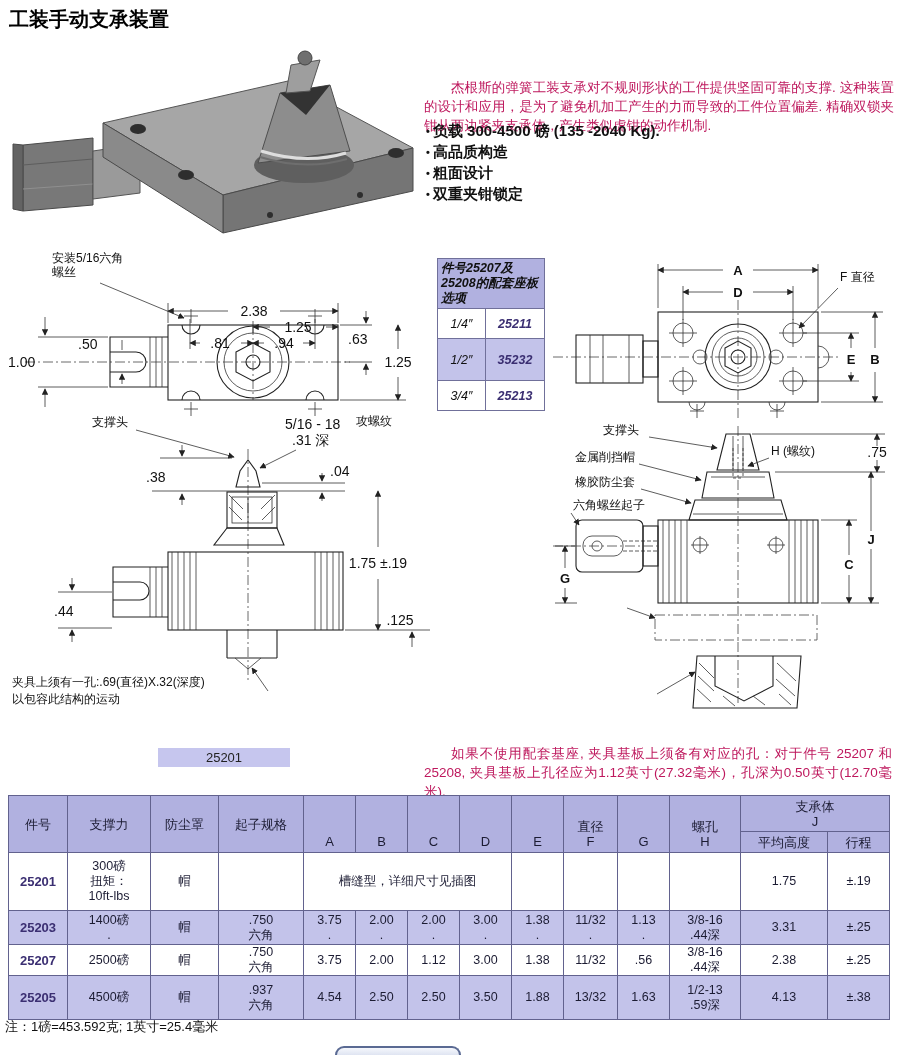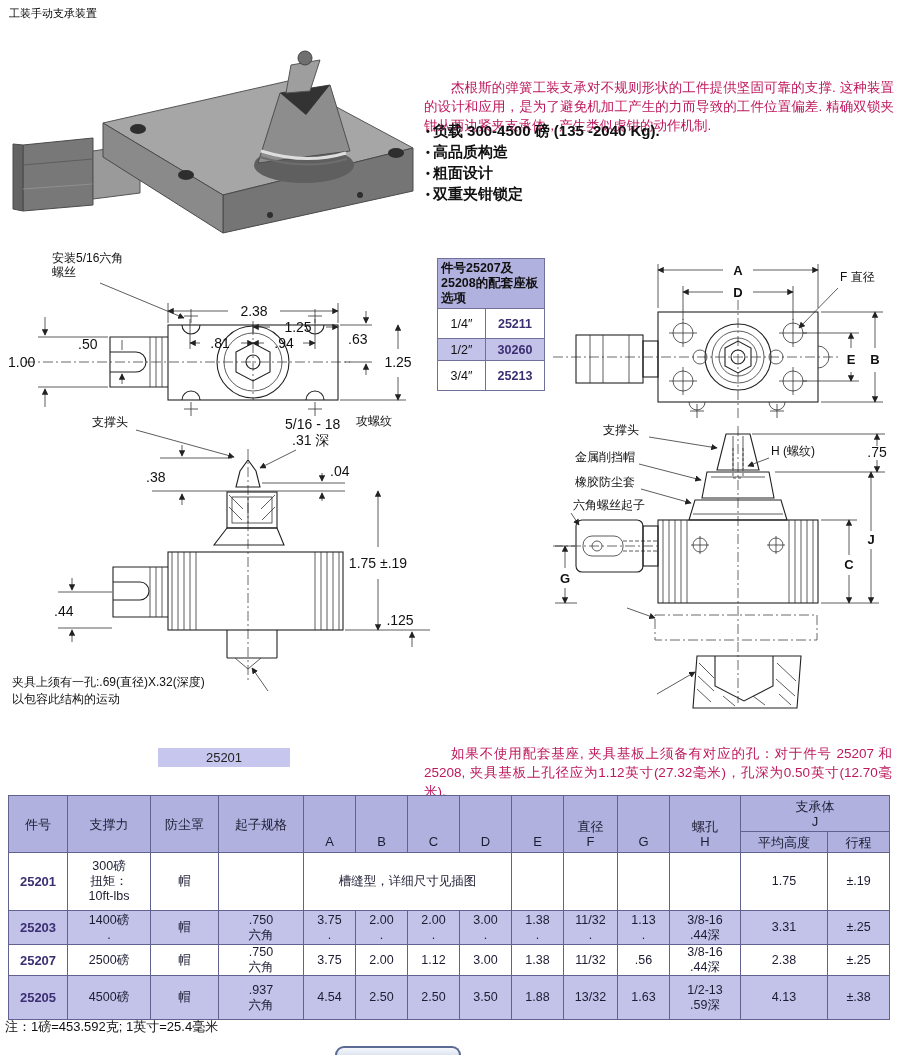--- a/index.html
+++ b/index.html
@@ -1,32 +1,32 @@
 <!DOCTYPE html>
 <html><head>
 <meta charset="utf-8">
 <style>
   html,body{margin:0;padding:0;background:#fff;}
   #page{position:relative;width:897px;height:1055px;background:#fff;overflow:hidden;
         font-family:"Liberation Sans","DejaVu Sans",sans-serif;color:#111;}
   .abs{position:absolute;}
-  .title{font-size:11px;font-weight:normal;color:#000;}
+  .title{font-size:20px;font-weight:bold;color:#000;}
   .para{font-size:13.5px;line-height:19px;text-align:justify;text-indent:2em;color:#be185d;margin-top:30px;}
   ul.bullets{list-style:none;margin:0;padding:0;font-size:15px;line-height:19px;font-weight:bold;}
   ul.bullets li::before{content:"• ";font-size:11px;position:relative;top:-1px;}
   svg{font-family:"Liberation Sans","DejaVu Sans",sans-serif;}
   svg text{fill:#111;}
   .dwl{stroke:#222;stroke-width:1.1;fill:none;}
   .thin{stroke:#333;stroke-width:0.8;fill:none;}
   .dash{stroke:#444;stroke-width:0.8;fill:none;stroke-dasharray:10 3 2 3;}
   .dim{font-size:14px;}
   .lbl{font-size:12px;}
   .ltr{font-size:13px;font-weight:bold;}
   
-  .opt{border-collapse:collapse;table-layout:fixed;font-size:12.5px;}
+  .opt{border-collapse:collapse;table-layout:fixed;font-size:12.5px;font-style:italic;}
   .opt td{border:1px solid #70709a;text-align:center;vertical-align:middle;padding:1px 2px;}
   .opt .oh{background:var(--hdr);font-weight:bold;text-align:left;line-height:15px;padding:2px 3px;}
   .opt .lav{background:var(--stripe);}
   .opt .pn{font-weight:bold;color:#3b2f72;}
   
   .mt{border-collapse:collapse;table-layout:fixed;}
   .mt td{border:1px solid #62628e;text-align:center;vertical-align:middle;
          font-size:12.5px;line-height:15px;white-space:pre-line;color:#1c1c33;padding:0 1px;}
   .mt .hd{background:var(--hdr);font-weight:normal;font-size:13px;}
   .mt .letter{vertical-align:bottom;padding-bottom:3px;}
@@ -180,23 +180,23 @@
         <col style="width:59px">
       </colgroup>
     <tbody>
         <tr>
           <td class="oh" colspan="2">件号25207及25208的配套座板选项</td>
         </tr>
     <tr style="height:30px;">
       <td>1/4″</td>
       <td class="pn">25211</td>
     </tr>
-    <tr style="height:22px;">
+    <tr style="height:42px;">
       <td class="lav">1/2″</td>
-      <td class="lav pn">30260</td>
+      <td class="lav pn">35232</td>
     </tr>
     <tr style="height:30px;">
       <td>3/4″</td>
       <td class="pn">25213</td>
     </tr>
   </tbody>
     </table>
 
   <svg class="abs" style="left:545px;top:248px;" width="352" height="462" viewBox="0 0 352 462">
     <defs>

